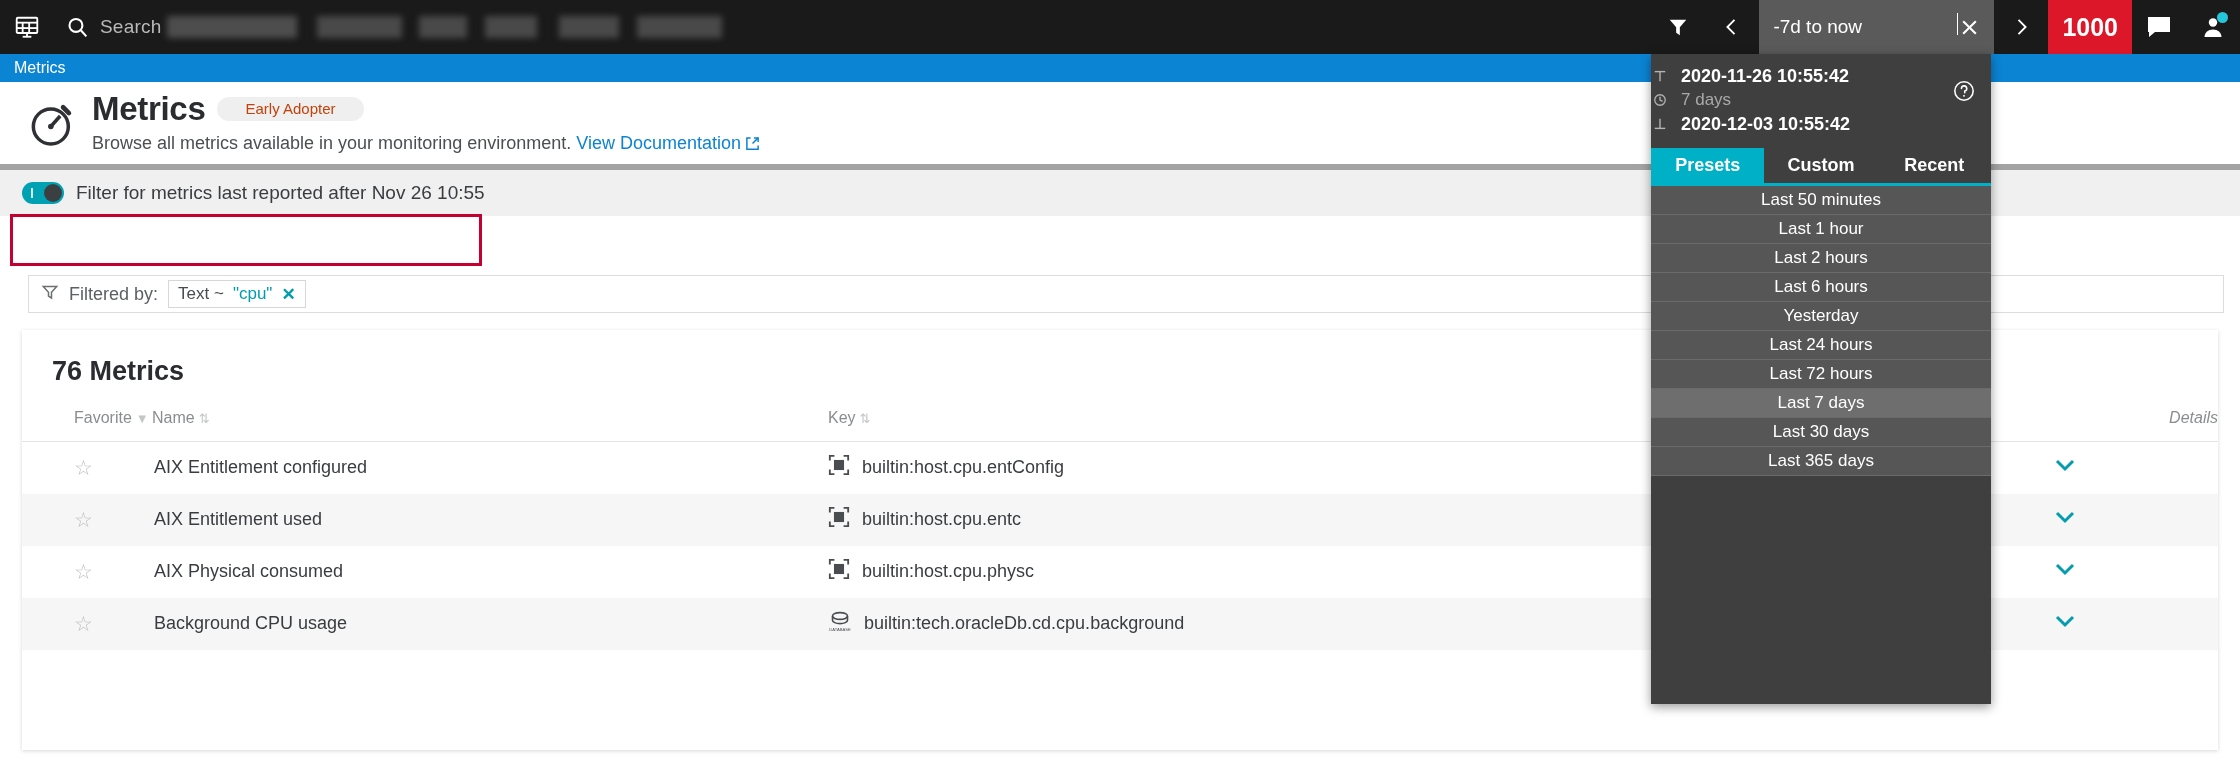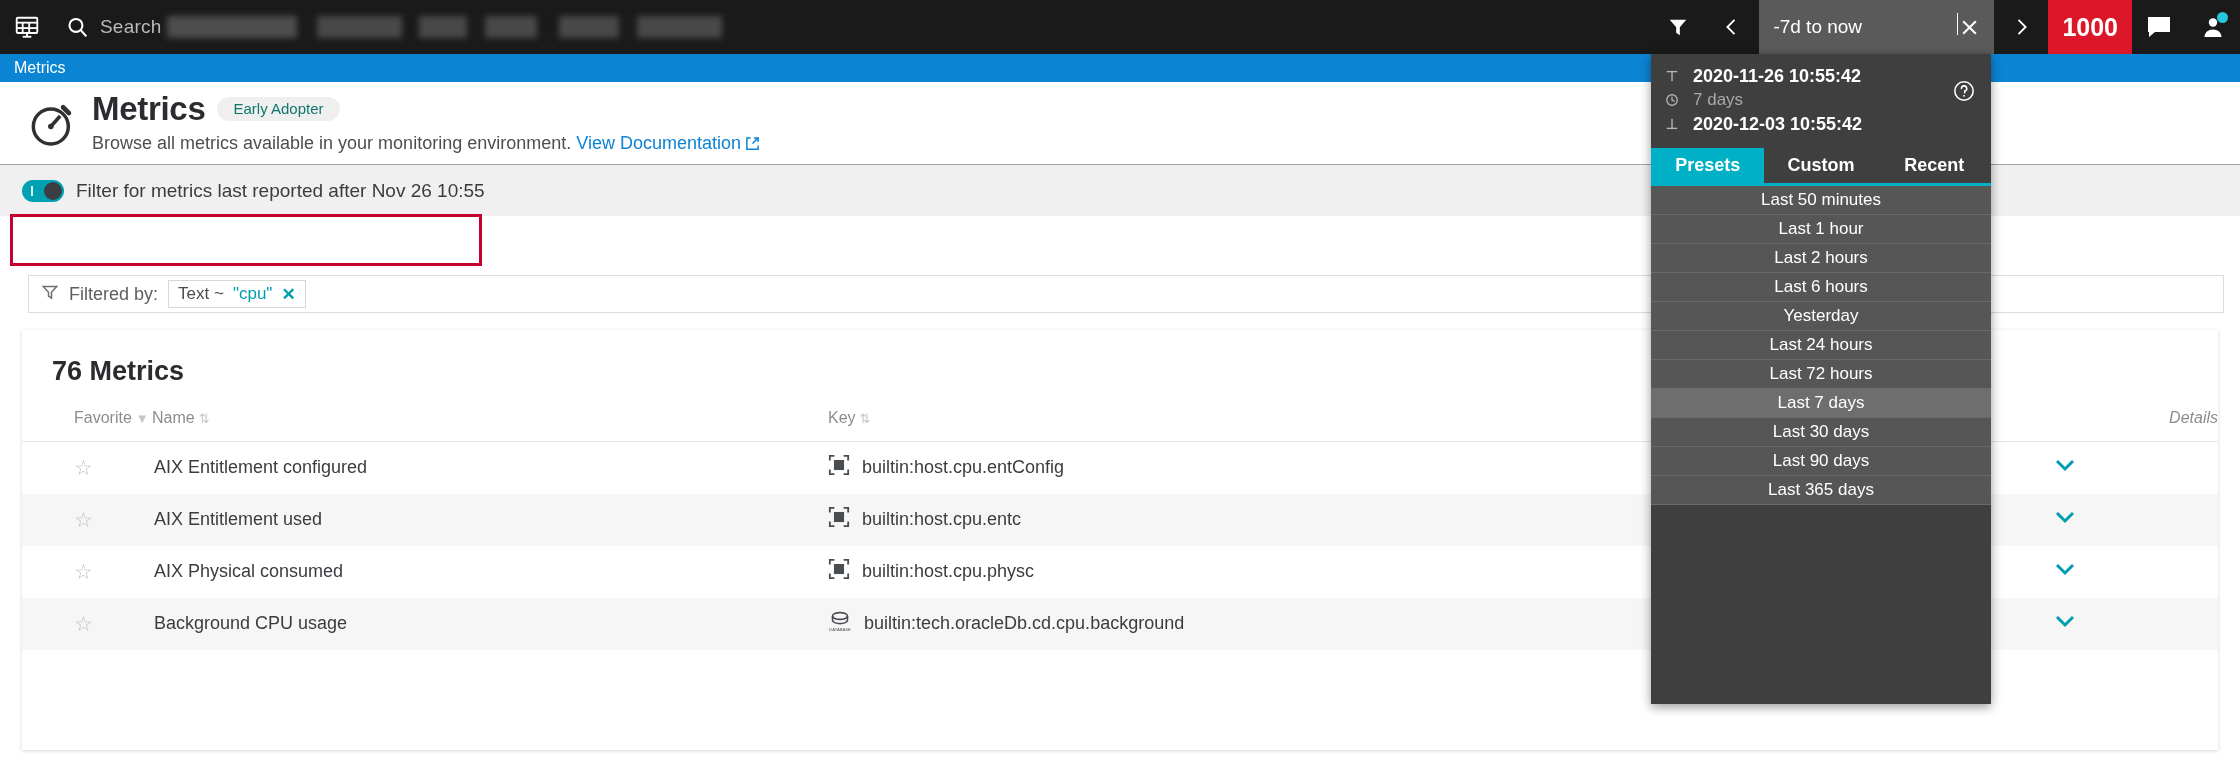--- a/index.html
+++ b/index.html
@@ -73,31 +73,31 @@
   
   .page-head {
     position: absolute; top: 82px; left: 0; width: 2240px; height: 82px;
     background: #fff; display: flex; align-items: center; padding-left: 24px;
   }
   .stopwatch { width: 56px; height: 56px; flex: 0 0 auto; color: #2e3033; margin-right: 12px; }
   .head-text { display: flex; flex-direction: column; justify-content: center; }
   .title-row { display: flex; align-items: center; gap: 12px; }
   .page-title { font-size: 33px; font-weight: 700; color: #2a2c2f; letter-spacing: -.3px; }
   .pill {
-    background: #efefef; color: #0f766e; font-size: 15px; border-radius: 14px;
-    padding: 4px 16px 5px; line-height: 1;
+    background: #efefef; color: #c2410c; font-size: 15px; border-radius: 14px;
+    padding: 4px 28px 5px; line-height: 1;
   }
   .subtitle { margin-top: 5px; font-size: 18px; color: #4c4f52; }
   .subtitle a { color: #0b84d4; text-decoration: none; }
   .ext-link { display: inline-block; vertical-align: -2px; margin-left: 4px; }
 
   
   .toggle-band {
     position: absolute; top: 164px; left: 0; width: 2240px; height: 52px;
-    background: #f0f0f0; border-top: 1px solid #a3a3a3;
+    background: #f0f0f0; border-top: 6px solid #a3a3a3;
     display: flex; align-items: center;
   }
   .redbox {
     position: absolute; left: 10px; top: 214px; width: 472px; height: 52px;
     border: 3px solid #c3002f; pointer-events: none;
   }
   .toggle-row { display: flex; align-items: center; padding-left: 22px; }
   .switch {
     width: 42px; height: 22px; border-radius: 12px; background: #00a1b2;
     display: flex; align-items: center; position: relative; flex: 0 0 auto;
@@ -152,21 +152,21 @@
   td.c-details { text-align: center; }
   .star { color: #bfc1c3; font-size: 21px; }
   .keycell { display: flex; align-items: center; gap: 12px; }
   .chev-down { color: #009cb0; }
 
   
   .tf-dropdown {
     position: absolute; top: 54px; left: 1651px; width: 340px; height: 650px;
     background: #3f3f3f; box-shadow: 0 3px 10px rgba(0,0,0,.4); z-index: 40;
   }
-  .tf-summary { padding: 10px 14px 12px 12px; position: relative; }
+  .tf-summary { padding: 10px 14px 12px 0; position: relative; }
   .tf-line { display: flex; align-items: center; gap: 12px; height: 24px; }
   .tf-line .ico { width: 18px; display: flex; justify-content: center; color: #b3b3b3; }
   .tf-line .txt { font-size: 18px; color: #ffffff; font-weight: 600; }
   .tf-line.dur .txt { color: #a9a9a9; font-weight: 400; font-size: 17px; }
   .tf-help { position: absolute; right: 16px; top: 26px; color: #ffffff; }
   .tf-tabs { display: flex; height: 38px; }
   .tf-tab {
     flex: 1 1 0; display: flex; align-items: center; justify-content: center;
     font-size: 18px; font-weight: 700; color: #ffffff; background: #3f3f3f;
     border-bottom: 3px solid transparent;
@@ -458,18 +458,17 @@
     <div class="tf-list" id="tf-list">
         <div class="tf-item">Last 50 minutes</div>
         <div class="tf-item">Last 1 hour</div>
         <div class="tf-item">Last 2 hours</div>
         <div class="tf-item">Last 6 hours</div>
         <div class="tf-item">Yesterday</div>
         <div class="tf-item">Last 24 hours</div>
         <div class="tf-item">Last 72 hours</div>
         <div class="tf-item sel">Last 7 days</div>
         <div class="tf-item">Last 30 days</div>
-        <div class="tf-item">Last 90 days</div>
         <div class="tf-item">Last 365 days</div>
       </div>
   </div>
 
 </div>
 
 </body></html>

